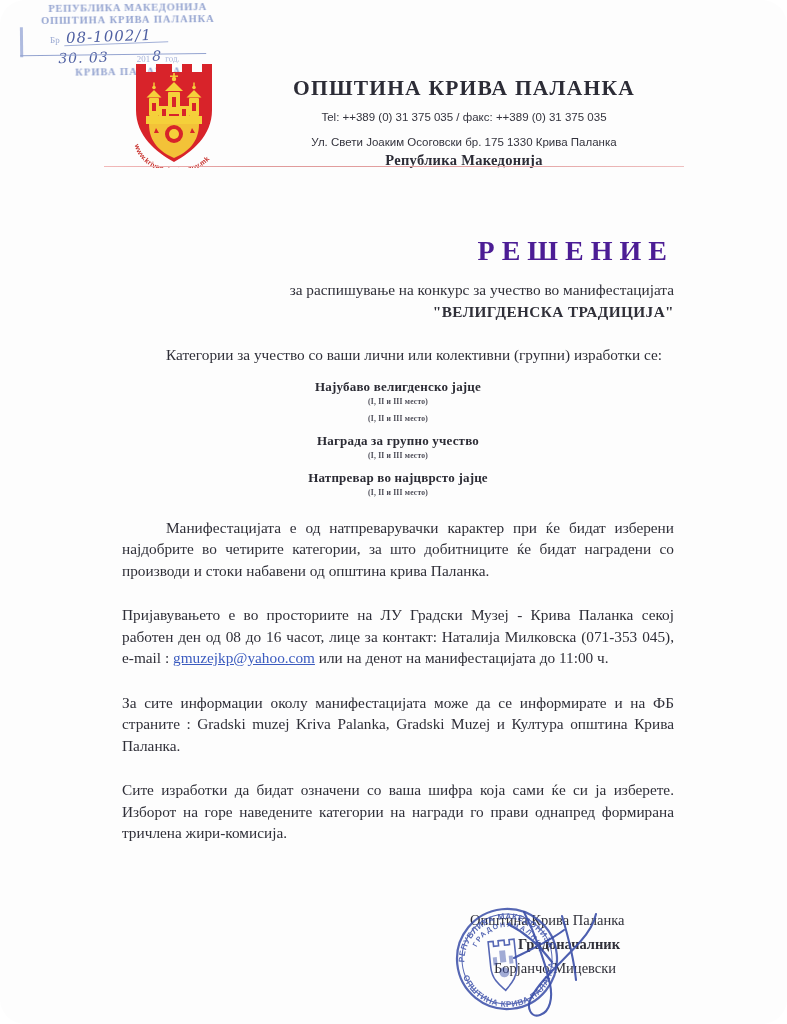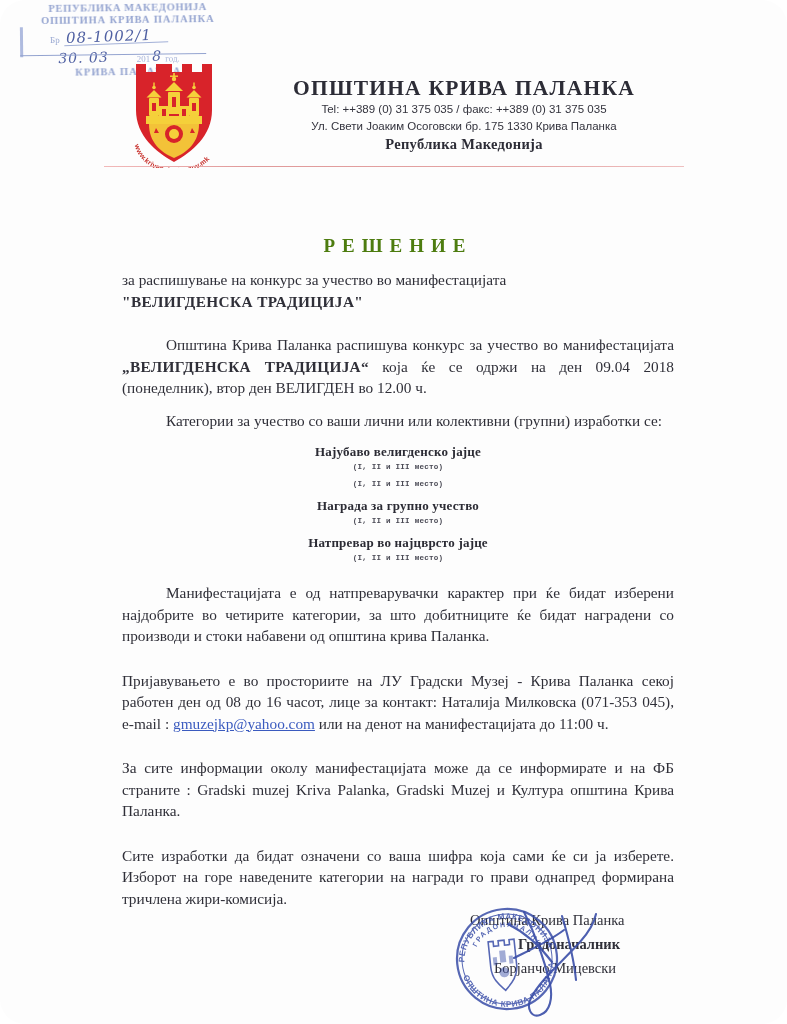--- a/index.html
+++ b/index.html
@@ -160,21 +160,21 @@
     font-weight: 700;
     letter-spacing: 1.2px;
     color: #2c2c36;
     line-height: 24px;
   }
   .org-contact {
     font-family: "Liberation Sans", sans-serif;
     font-size: 11.5px;
     color: #33333d;
     line-height: 14.5px;
-    margin-top: 2px;
+    margin-top: 10px;
   }
   .org-country {
     font-family: "Liberation Serif", serif;
     font-size: 14.5px;
     font-weight: 700;
     color: #2c2c36;
     margin-top: 3px;
     letter-spacing: .3px;
   }
 
@@ -200,29 +200,29 @@
     line-height: 21.5px;
     text-align: justify;
     text-justify: inter-word;
     color: #2f2f38;
   }
   p.indent { text-indent: 44px; }
   p.noindent { text-indent: 0; }
 
   .decision-title {
     margin: 17px 0 0 0;
-    text-align: center;
-    font-size: 19px;
+    text-align: right;
+    font-size: 28px;
     font-weight: 700;
     letter-spacing: 7px;
-    color: #4d7c0f;
+    color: #4c1d95;
   }
   .decision-sub {
     margin: 12px 0 0 0;
-    text-align: left;
+    text-align: right;
     font-size: 15.3px;
     line-height: 21px;
     color: #2f2f38;
   }
   .decision-sub-strong {
     display: block;
     font-weight: 700;
     letter-spacing: .4px;
     margin-top: 1px;
   }
@@ -246,21 +246,20 @@
     color: #2b2b34;
     line-height: 20px;
     letter-spacing: .2px;
   }
   .cat-places {
     font-size: 7.6px;
     font-weight: 700;
     color: #4a4a55;
     line-height: 10px;
     letter-spacing: .2px;
-    font-family: Liberation Mono, monospace;
   }
 
   a.email {
     color: #3b5bbf;
   }
 
   
   .sign-block {
     position: absolute;
     left: 470px;
@@ -382,23 +381,20 @@
 
     <p class="decision-title">РЕШЕНИЕ</p>
 
     <p class="decision-sub">
       <span>за распишување на конкурс за учество во манифестацијата</span>
       <span class="decision-sub-strong">"ВЕЛИГДЕНСКА ТРАДИЦИЈА"</span>
     </p>
 
     <div class="spacer-22"></div>
 
-    <p class="just indent">
-      <span>Општина Крива Паланка распишува конкурс за   учество во манифестацијата </span><b class="quoted">„ВЕЛИГДЕНСКА ТРАДИЦИЈА“</b><span> која ќе се одржи на  ден 09.04 2018 (понеделник), втор ден ВЕЛИГДЕН во 12.00 ч.</span>
-    </p>
 
     <p class="just indent">Категории за учество со ваши лични или колективни (групни) изработки се:</p>
 
     <div class="categories">
       <div class="cat">
         <div class="cat-name">Најубаво велигденско јајце</div>
         <div class="cat-places">(I, II и III место)</div>
       </div>
       <div class="cat">
         <div class="cat-places">(I, II и III место)</div>

